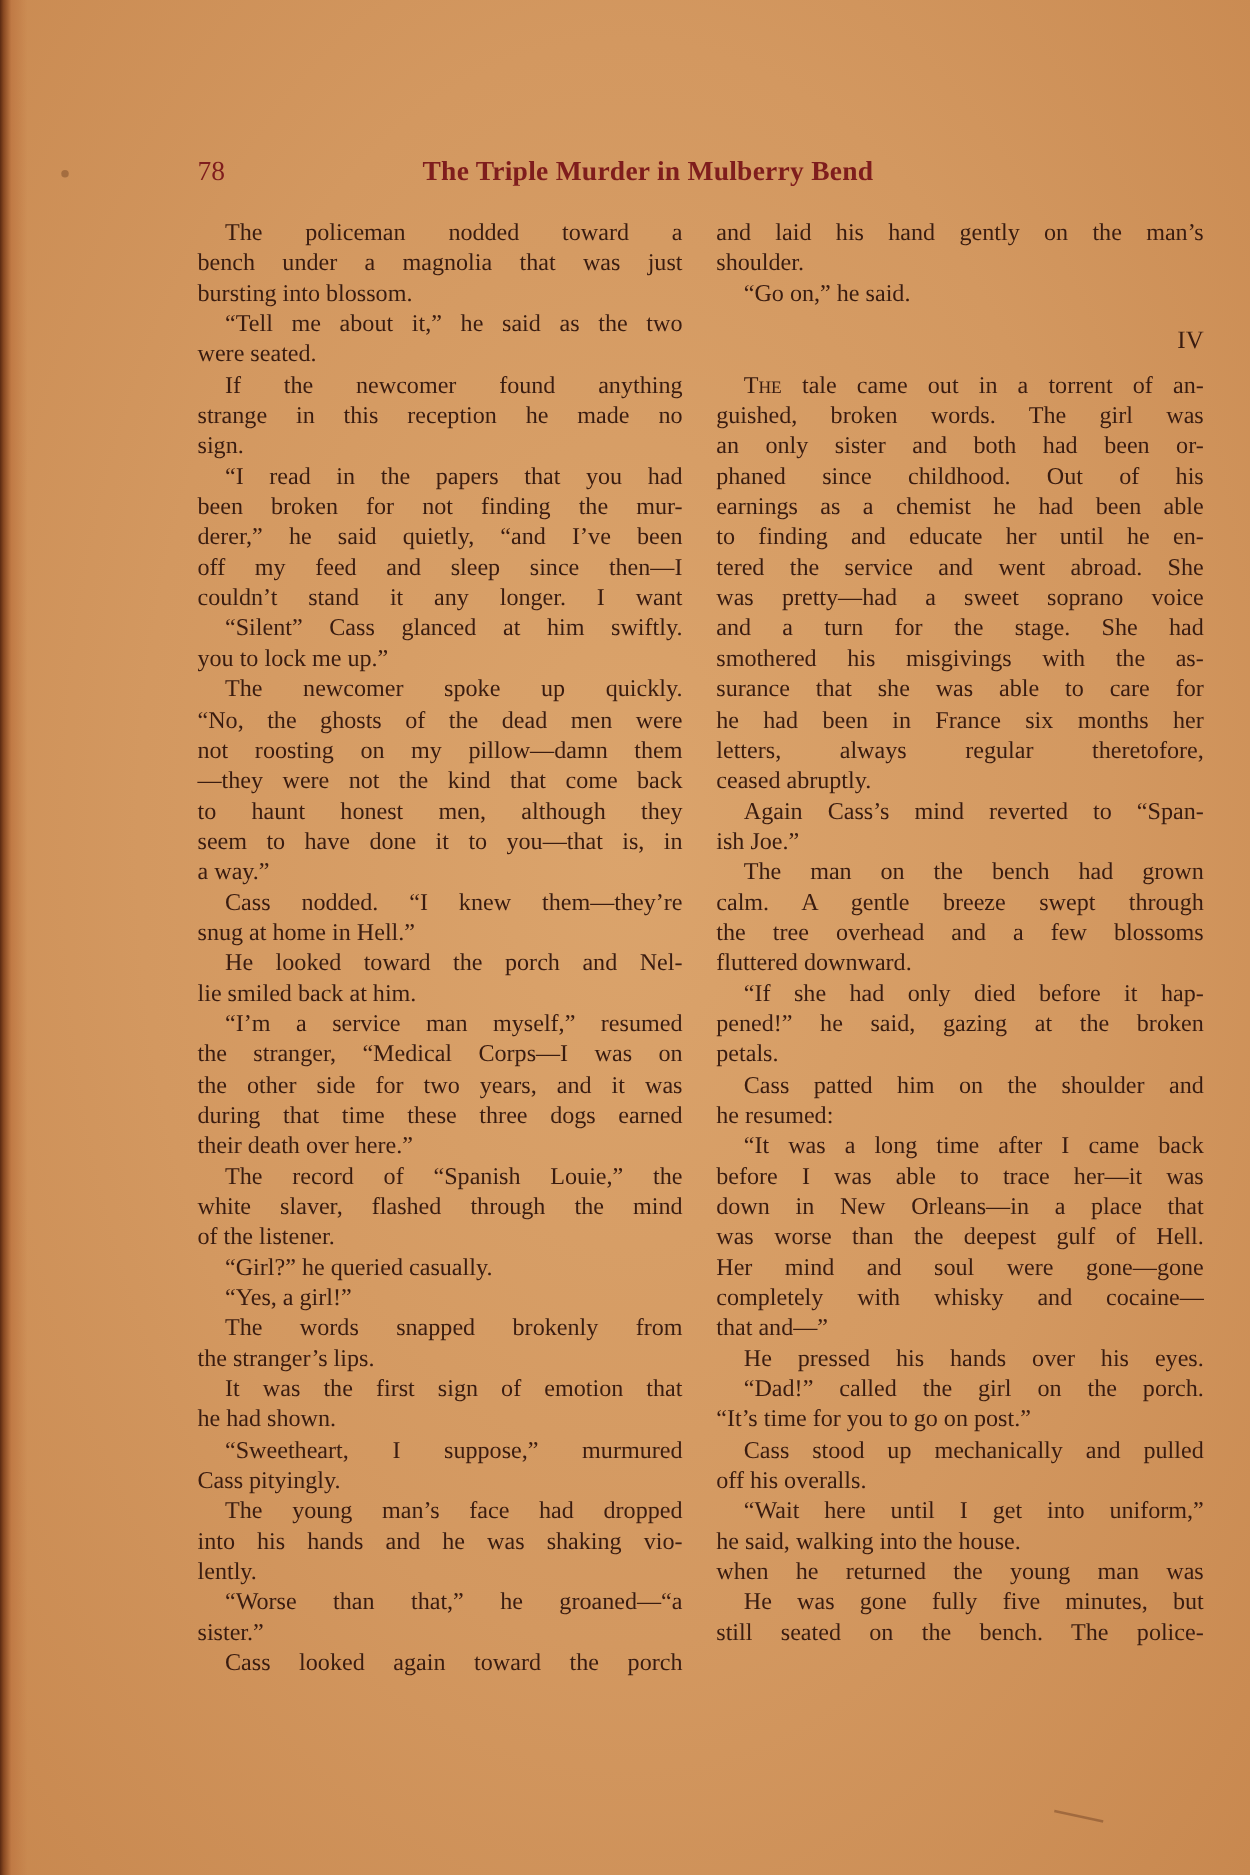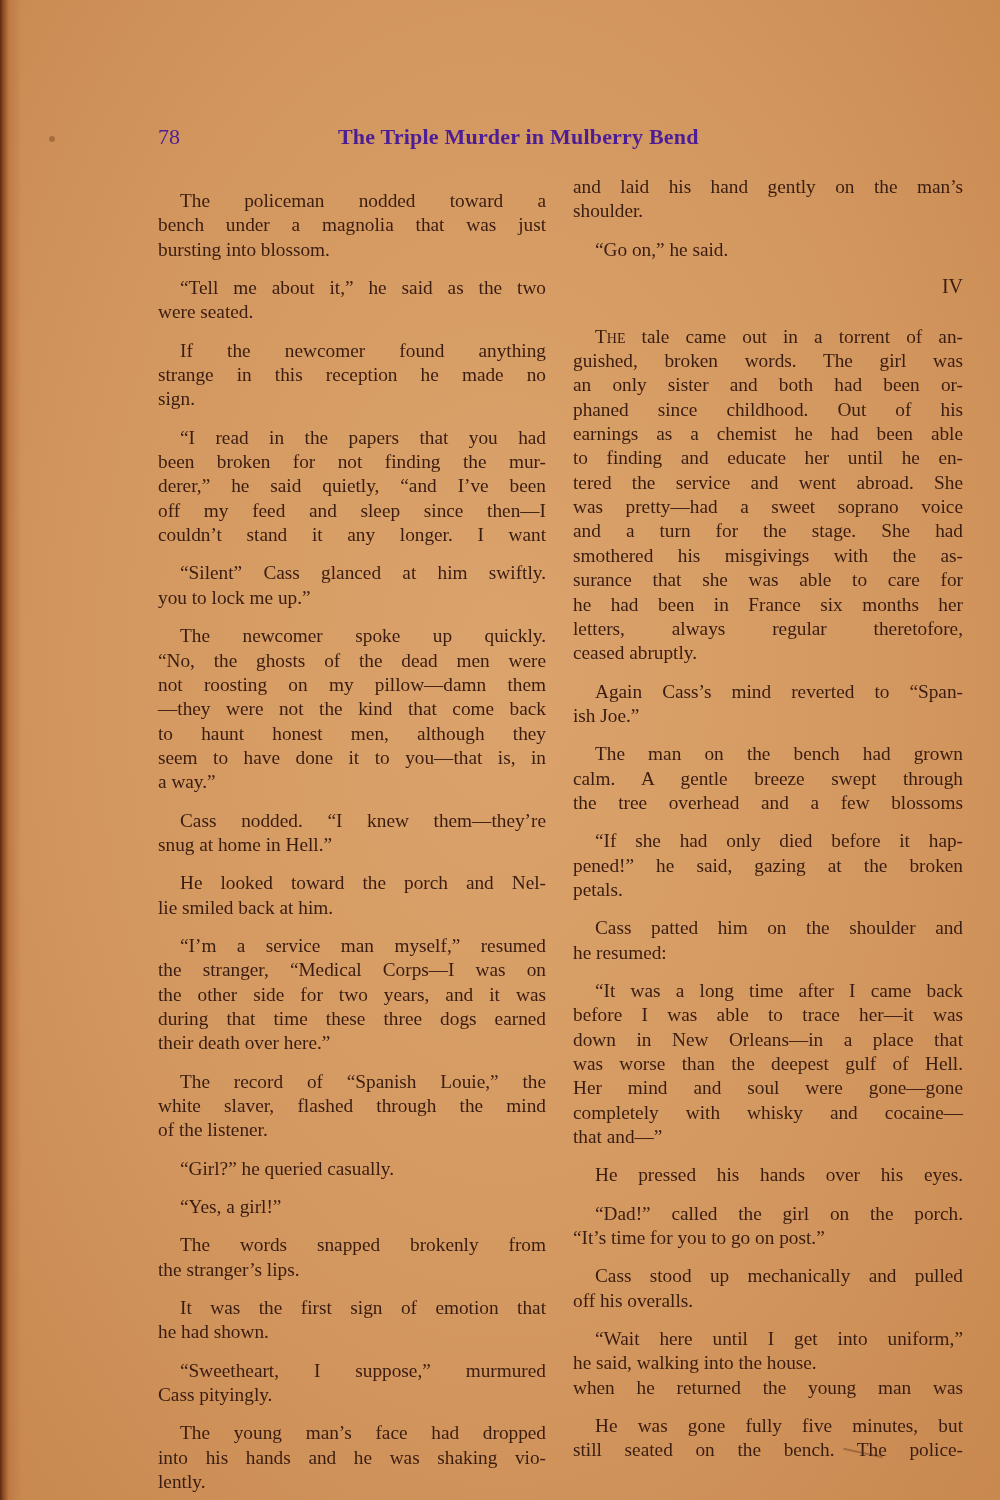--- a/index.html
+++ b/index.html
@@ -7,34 +7,34 @@
     width:1000px; height:1500px; overflow:hidden; position:relative;
     background:#d59a62;
     background-image:
       linear-gradient(90deg, #5a2a12 0px, #8a4a22 3px, #c07a45 9px, rgba(213,154,98,0) 22px),
       radial-gradient(ellipse at 50% 45%, #dba46c 0%, #d39860 55%, #c8884f 100%);
     font-family: "Liberation Serif", "DejaVu Serif", serif;
     color:#3a1c10;
   }
   .page-header {
     position:absolute; top:122px; left:158px; width:630px; height:32px;
-    font-weight:bold; font-size:22px; color:#4c1d95;
+    font-weight:bold; font-size:22px; color:#7f1d1d;
   }
   .page-number { position:absolute; left:0; top:2px; font-weight:normal; font-size:22px; }
   .running-title { position:absolute; left:180px; top:2px; white-space:nowrap; letter-spacing:0.2px; }
 
   .column {
     position:absolute; top:175px; width:388px;
     font-size:19.3px; line-height:24.35px; text-align:justify;
   }
   .col-left { left:158px; }
   .col-right { left:573px; width:390px; }
   .line { display:block; height:24.35px; white-space:nowrap; text-align-last:justify; }
   .line.last { text-align-last:left; }
-  .line.indent { padding-left:22px;margin-top:14px; }
+  .line.indent { padding-left:22px; }
   .section-heading {
     display:block; text-align:right; height:48.7px; line-height:24.35px;
     padding-top:12px; box-sizing:border-box; font-size:20px;
   }
   .smallcaps { font-variant:small-caps; }
   .spot { position:absolute; border-radius:50%; background:rgba(90,45,20,0.35); }
   .stain { position:absolute; background:rgba(80,40,20,0.35); height:2px; transform:rotate(12deg); }
 </style>
 </head>
 <body>
@@ -115,20 +115,21 @@
       <span class="line">smothered his misgivings with the as-</span>
       <span class="line">surance that she was able to care for</span>
       <span class="line">he had been in France six months her</span>
       <span class="line">letters, always regular theretofore,</span>
       <span class="line last">ceased abruptly.</span>
       <span class="line indent">Again Cass’s mind reverted to “Span-</span>
       <span class="line last">ish Joe.”</span>
       <span class="line indent">The man on the bench had grown</span>
       <span class="line">calm. A gentle breeze swept through</span>
       <span class="line">the tree overhead and a few blossoms</span>
+      <span class="line last">fluttered downward.</span>
       <span class="line indent">“If she had only died before it hap-</span>
       <span class="line">pened!” he said, gazing at the broken</span>
       <span class="line last">petals.</span>
       <span class="line indent">Cass patted him on the shoulder and</span>
       <span class="line last">he resumed:</span>
       <span class="line indent">“It was a long time after I came back</span>
       <span class="line">before I was able to trace her—it was</span>
       <span class="line">down in New Orleans—in a place that</span>
       <span class="line">was worse than the deepest gulf of Hell.</span>
       <span class="line">Her mind and soul were gone—gone</span>

